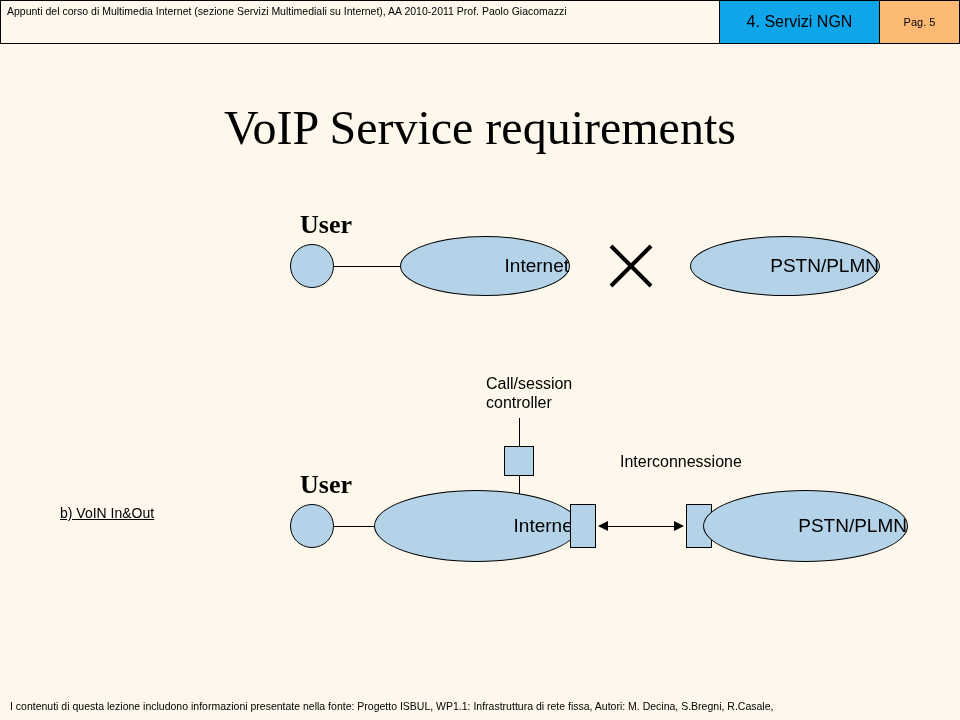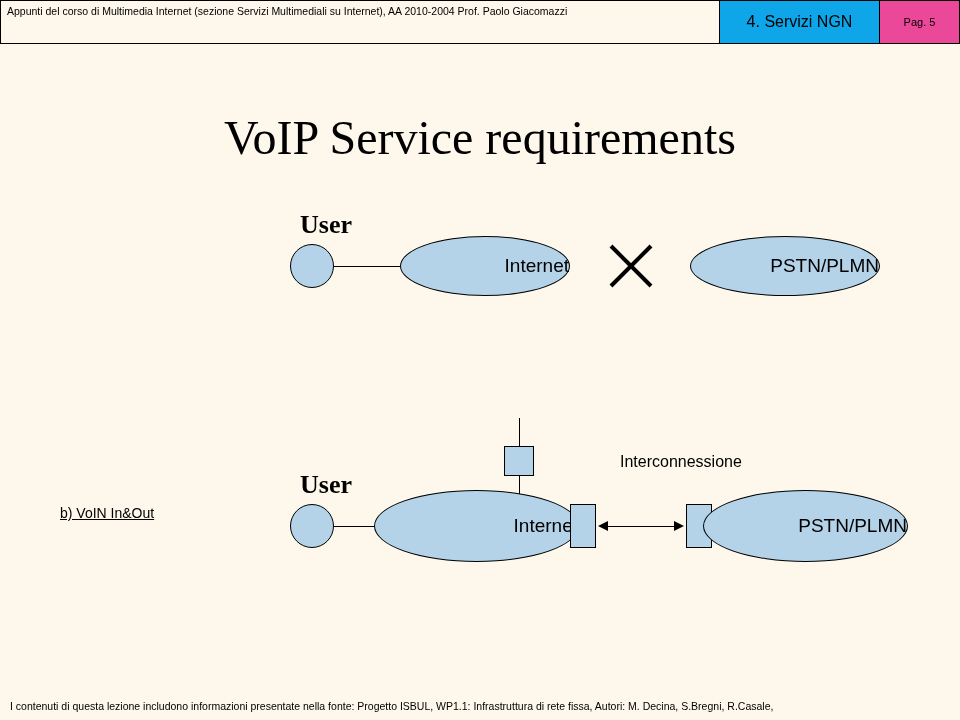--- a/index.html
+++ b/index.html
@@ -30,29 +30,28 @@
     display: flex; align-items: center; justify-content: center;
     font-size: 16px;
     background: #0ea5e9;
   }
   .header-right {
     width: 80px;
     border: 1px solid #000;
     border-left: none;
     display: flex; align-items: center; justify-content: center;
     font-size: 11px;
-    background: #ec4899;
+    background: #fdba74;
   }
   .title {
     position: absolute; top: 100px; left: 0; width: 100%;
     text-align: center;
     font-family: "Times New Roman", serif;
     font-size: 48px;
     font-weight: 400;
-    margin-top: 10px;
   }
   .row-a, .row-b {
     position: absolute; left: 0; width: 100%;
   }
   .row-a { top: 210px; height: 120px; }
   .row-b { top: 430px; height: 160px; }
   .label-a {
     position: absolute; left: 60px; top: 35px;
     font-family: Arial, sans-serif; font-size: 20px;
   }
@@ -112,21 +111,21 @@
     position: absolute; left: 10px; right: 8px; bottom: 6px;
     font-size: 10.5px; line-height: 1.45;
     color: #000;
   }
 </style>
 </head>
 <body>
 
 <div class="header">
   <div class="header-left">
-    <div>Appunti del corso di Multimedia Internet (sezione Servizi Multimediali su Internet), AA 2010-2004 Prof. Paolo Giacomazzi</div>
+    <div>Appunti del corso di Multimedia Internet (sezione Servizi Multimediali su Internet), AA 2010-2011 Prof. Paolo Giacomazzi</div>
   </div>
   <div class="header-mid">
     <span>4. Servizi NGN</span>
   </div>
   <div class="header-right">
     <span>Pag. 5</span>
   </div>
 </div>
 
 <div class="title">VoIP Service requirements</div>
@@ -144,20 +143,22 @@
     <line x1="46" y1="6" x2="6" y2="46" stroke="#000" stroke-width="4"></line>
   </svg>
   <div class="cloud" style="left:690px; top:26px; width:190px; height:60px;">
     <span>PSTN/PLMN</span>
   </div>
 </div>
 
 <div class="row-b">
   <div class="label-b">b) VoIN In&amp;Out</div>
 
+  <div class="small-label" style="left:486px; top:-56px; white-space:pre; text-align:left;">Call/session
+controller</div>
 
   <div class="small-label" style="left:620px; top:22px;">Interconnessione</div>
 
   <div class="user-label" style="left:300px; top:40px;">User</div>
   <div class="node-circle" style="left:290px; top:74px;"></div>
   <div class="line" style="left:334px; top:96px; width:40px;"></div>
   <div class="cloud" style="left:374px; top:60px; width:205px; height:72px;">
     <span>Internet</span>
   </div>
 

